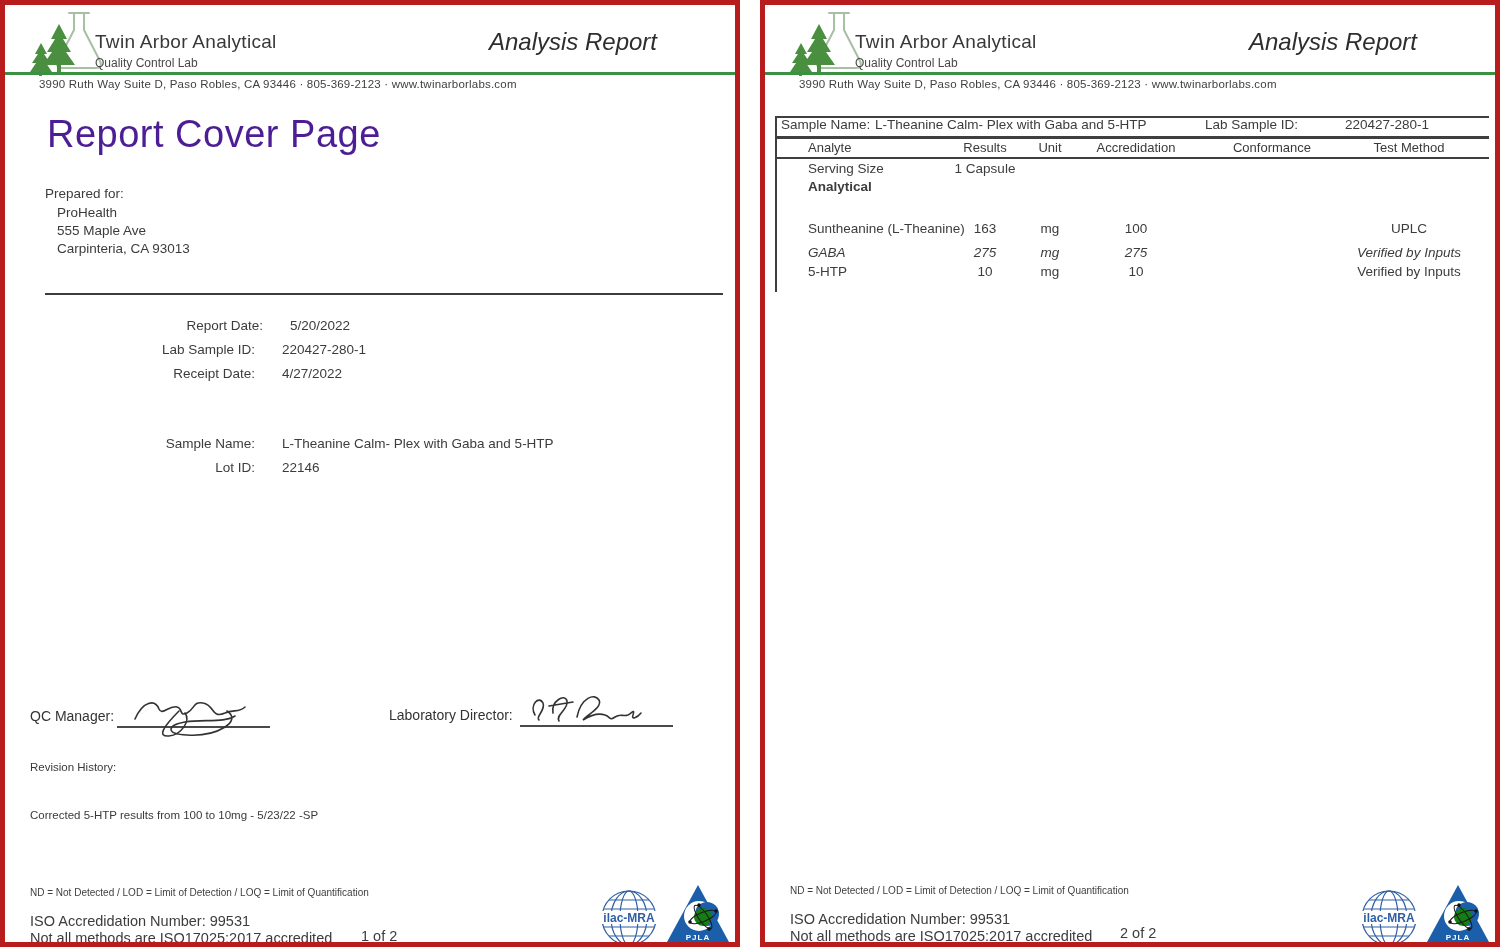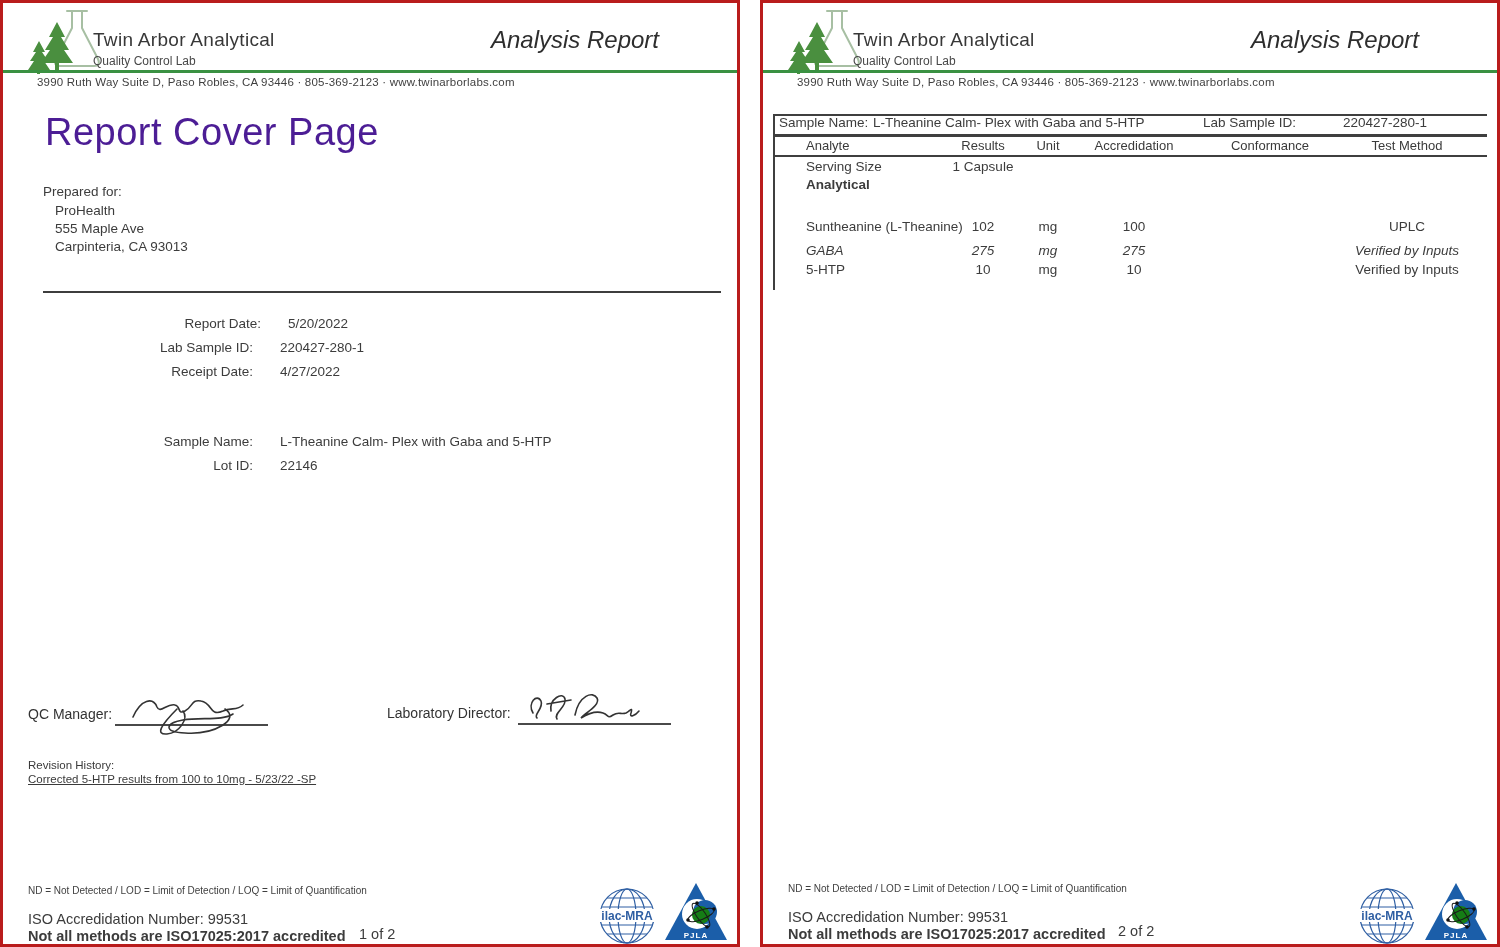--- a/index.html
+++ b/index.html
@@ -1,20 +1,20 @@
 <!DOCTYPE html>
 <html><head>
 <meta charset="utf-8">
 <style>
   * { margin:0; padding:0; box-sizing:border-box; }
   body { background:#ffffff; }
   .canvas { position:relative; width:1500px; height:947px; background:#fff;
             font-family:"Liberation Sans", sans-serif; color:#3c3c3c; }
   .page { position:absolute; top:0; width:740px; height:947px; background:#fff;
-          border:3px solid #b91c1c; overflow:hidden; }
+          border:5px solid #b91c1c; overflow:hidden; }
   #page1 { left:0; }
   #page2 { left:760px; }
 
   
   .logo { position:absolute; left:24px; top:5px; }
   .company  { position:absolute; left:90px; top:26px; font-size:19px; color:#383838; letter-spacing:.3px; }
   .sublab   { position:absolute; left:90px; top:51px; font-size:12px; color:#484848; }
   .doc-title{ position:absolute; right:78px; top:23px; font-size:24px; font-style:italic; color:#2e2e2e; }
   .green-rule { position:absolute; left:0; top:67px; width:740px; height:3px; }
   .address  { position:absolute; left:34px; top:73px; font-size:11.5px; color:#3f3f3f; letter-spacing:.2px; }
@@ -45,21 +45,21 @@
   .c-results { position:absolute; left:172px; width:96px;  text-align:center; }
   .c-unit    { position:absolute; left:255px; width:60px;  text-align:center; }
   .c-spec    { position:absolute; left:311px; width:120px; text-align:center; }
   .c-conf    { position:absolute; left:427px; width:160px; text-align:center; }
   .c-method  { position:absolute; left:564px; width:160px; text-align:center; }
   .bold { font-weight:bold; }
 
   
   .legend { position:absolute; left:25px; top:882px; font-size:10px; color:#3f3f3f; }
   .iso1   { position:absolute; left:25px; top:908px; font-size:14.5px; }
-  .iso2   { position:absolute; left:25px; top:925px; font-size:14.5px;font-weight:bold; }
+  .iso2   { position:absolute; left:25px; top:925px; font-size:14.5px; }
   .pageno { position:absolute; left:356px; top:923px; font-size:14.5px; }
   .ilac   { position:absolute; left:593px; top:883px; }
   .pjla   { position:absolute; left:661px; top:879px; }
 </style>
 </head>
 <body>
 
 <div class="canvas">
 
   <section class="page" id="page1">
@@ -122,21 +122,21 @@
     <div class="sig-line" style="left:515px; top:720px; width:153px;"></div>
     <svg class="sig-svg" style="left:518px; top:684px;" width="120" height="38" viewBox="0 0 120 38">
       <g fill="none" stroke="#333" stroke-width="1.6" stroke-linecap="round">
         <path d="M12 26 C6 16 16 6 20 14 C23 21 12 28 16 31"></path>
         <path d="M30 24 C28 12 42 4 44 12 C46 20 32 26 36 32 M26 17 L50 13"></path>
         <path d="M54 28 C58 8 72 4 76 11 C80 18 64 26 60 31 C68 26 76 24 82 26 C88 28 86 32 92 28 C98 24 100 28 105 26 C109 24 112 19 110 26 C108 31 114 29 118 24"></path>
       </g>
     </svg>
 
     <div class="rev" style="top:756px;">Revision History:</div>
-    <div class="rev" style="top:770px;text-decoration:underline;">Corrected 5-HTP results from 100 to 10mg - 5/23/22 -SP</div>
+    <div class="rev" style="top:804px;">Corrected 5-HTP results from 100 to 10mg - 5/23/22 -SP</div>
 
     <div class="legend">ND = Not Detected   /   LOD = Limit of Detection   /   LOQ = Limit of Quantification</div>
     <div class="iso1">ISO Accredidation Number: 99531</div>
     <div class="iso2">Not all methods are ISO17025:2017 accredited</div>
     <div class="pageno">1 of 2</div>
     <svg class="ilac" width="62" height="60" viewBox="0 0 62 60">
       <g fill="none" stroke="#2f5fa3" stroke-width="1.2">
         <circle cx="31" cy="30" r="27"></circle>
         <ellipse cx="31" cy="30" rx="18" ry="27"></ellipse>
         <ellipse cx="31" cy="30" rx="9" ry="27"></ellipse>
@@ -201,21 +201,21 @@
     <div class="trow" style="top:156px;">
       <span class="c-analyte">Serving Size</span>
       <span class="c-results">1 Capsule</span>
     </div>
     <div class="trow bold" style="top:174px;">
       <span class="c-analyte">Analytical</span>
     </div>
 
     <div class="trow" style="top:216px;">
       <span class="c-analyte">Suntheanine (L-Theanine)</span>
-      <span class="c-results">102</span>
+      <span class="c-results">163</span>
       <span class="c-unit">mg</span>
       <span class="c-spec">100</span>
       <span class="c-conf"></span>
       <span class="c-method">UPLC</span>
     </div>
     <div class="trow" style="top:240px;font-style:italic;">
       <span class="c-analyte">GABA</span>
       <span class="c-results">275</span>
       <span class="c-unit">mg</span>
       <span class="c-spec">275</span>

